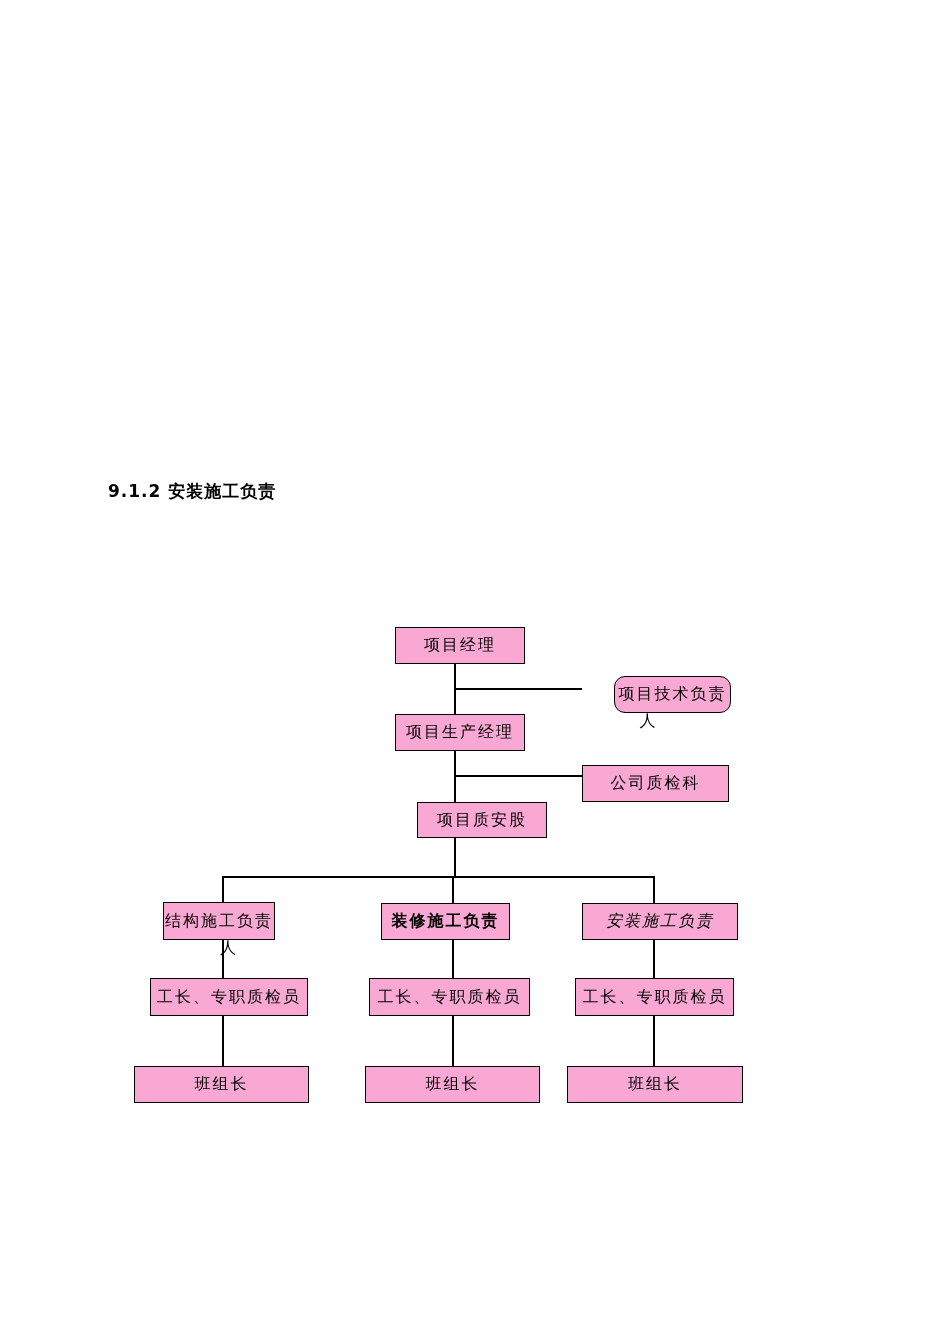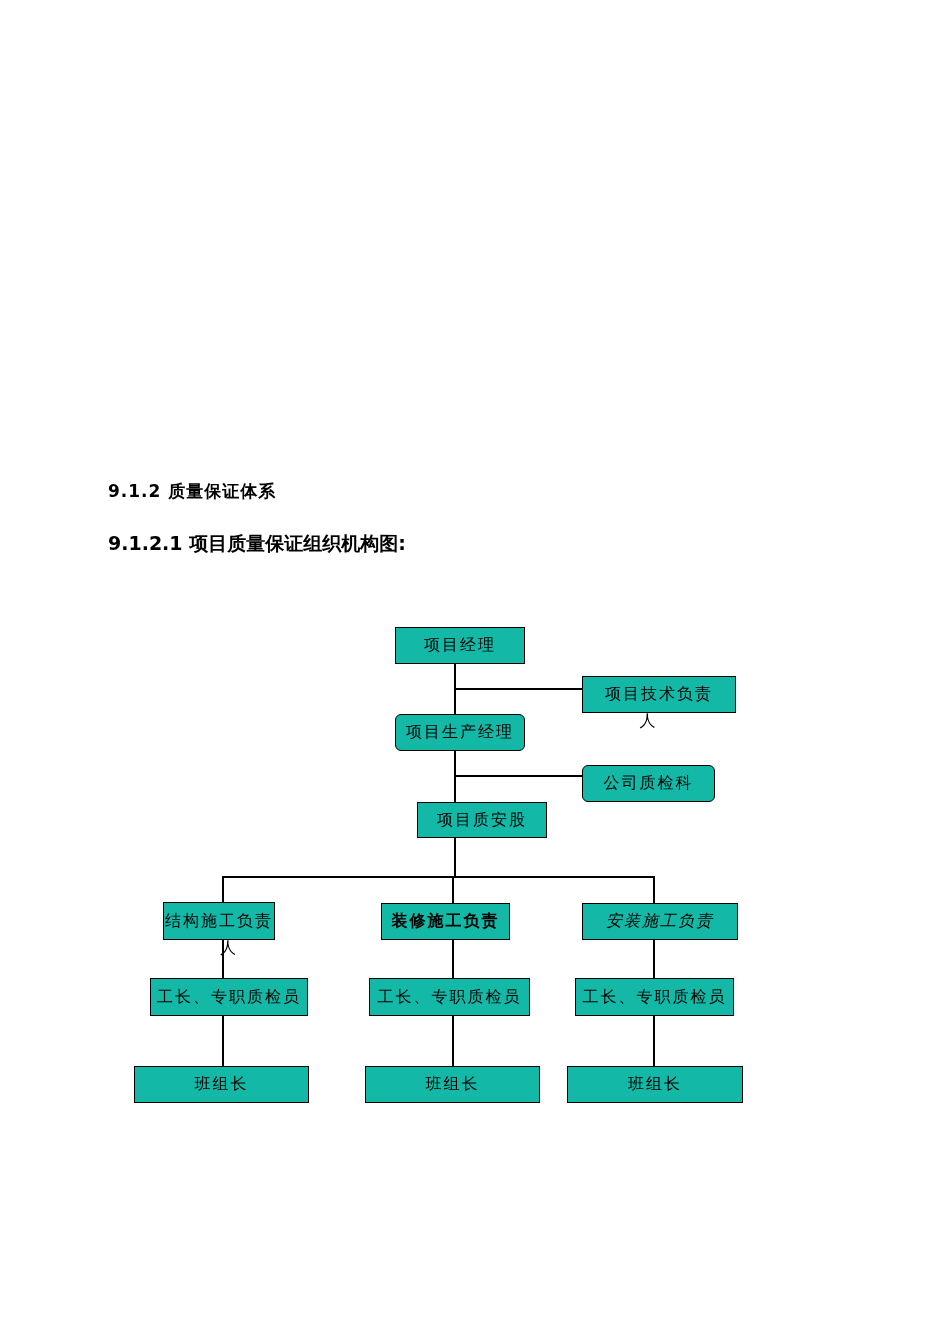--- a/index.html
+++ b/index.html
@@ -35,21 +35,21 @@
     font-size: 19px;
     color: #000000;
     white-space: nowrap;
   }
 
   .org-chart { position: absolute; left: 0; top: 0; width: 950px; height: 1344px; }
 
   .node {
     position: absolute;
     border: 1.5px solid #000000;
-    background: #14b8a6;
+    background: #f9a8d4;
     display: flex;
     align-items: center;
     justify-content: center;
     font-size: 16px;
     letter-spacing: 2px;
     white-space: nowrap;
     z-index: 2;
   }
 
   .overflow-char {
@@ -59,23 +59,23 @@
     z-index: 3;
     color: #000000;
   }
 
   .h-line, .v-line { position: absolute; background: #000000; z-index: 1; }
   .h-line { height: 2px; }
   .v-line { width: 2px; }
 
   
   .n-pm      { left: 395px; top: 627px; width: 130px; height: 37px; }
-  .n-tech    { left: 582px; top: 676px; width: 154px; height: 37px; }
-  .n-prod    { left: 395px; top: 714px; width: 130px; height: 37px; border-radius: 6px; }
-  .n-qc      { left: 582px; top: 765px; width: 133px; height: 37px; border-radius: 6px; }
+  .n-tech    { left: 614px; top: 676px; width: 117px; height: 37px; border-radius: 11px; }
+  .n-prod    { left: 395px; top: 714px; width: 130px; height: 37px; }
+  .n-qc      { left: 582px; top: 765px; width: 147px; height: 37px; }
   .n-qa      { left: 417px; top: 802px; width: 130px; height: 36px; }
   .n-struct  { left: 163px; top: 902px; width: 112px; height: 38px; }
   .n-deco    { left: 381px; top: 903px; width: 129px; height: 37px; font-weight: bold; }
   .n-install { left: 582px; top: 903px; width: 156px; height: 37px; font-style: italic; }
   .n-fore1   { left: 150px; top: 978px; width: 158px; height: 38px; }
   .n-fore2   { left: 369px; top: 978px; width: 161px; height: 38px; }
   .n-fore3   { left: 575px; top: 978px; width: 159px; height: 38px; }
   .n-team1   { left: 134px; top: 1066px; width: 175px; height: 37px; }
   .n-team2   { left: 365px; top: 1066px; width: 175px; height: 37px; }
   .n-team3   { left: 567px; top: 1066px; width: 176px; height: 37px; }
@@ -98,22 +98,21 @@
   .l-b3-f3     { left: 653px; top: 940px;  height: 38px; }
   .l-f1-t1     { left: 222px; top: 1016px; height: 50px; }
   .l-f2-t2     { left: 452px; top: 1016px; height: 50px; }
   .l-f3-t3     { left: 653px; top: 1016px; height: 50px; }
 </style>
 </head>
 <body>
 
 <div class="page">
 
-  <div class="heading-1">9.1.2 质量保证体系</div>
-  <div class="heading-2">9.1.2.1 项目质量保证组织机构图:</div>
+  <div class="heading-1">9.1.2 安装施工负责</div>
 
   <div class="org-chart">
 
     <div class="v-line l-pm-prod"></div>
     <div class="h-line l-to-tech"></div>
     <div class="v-line l-prod-qa"></div>
     <div class="h-line l-to-qc"></div>
     <div class="v-line l-qa-down"></div>
     <div class="h-line l-dist"></div>
     <div class="v-line l-drop-l"></div>

